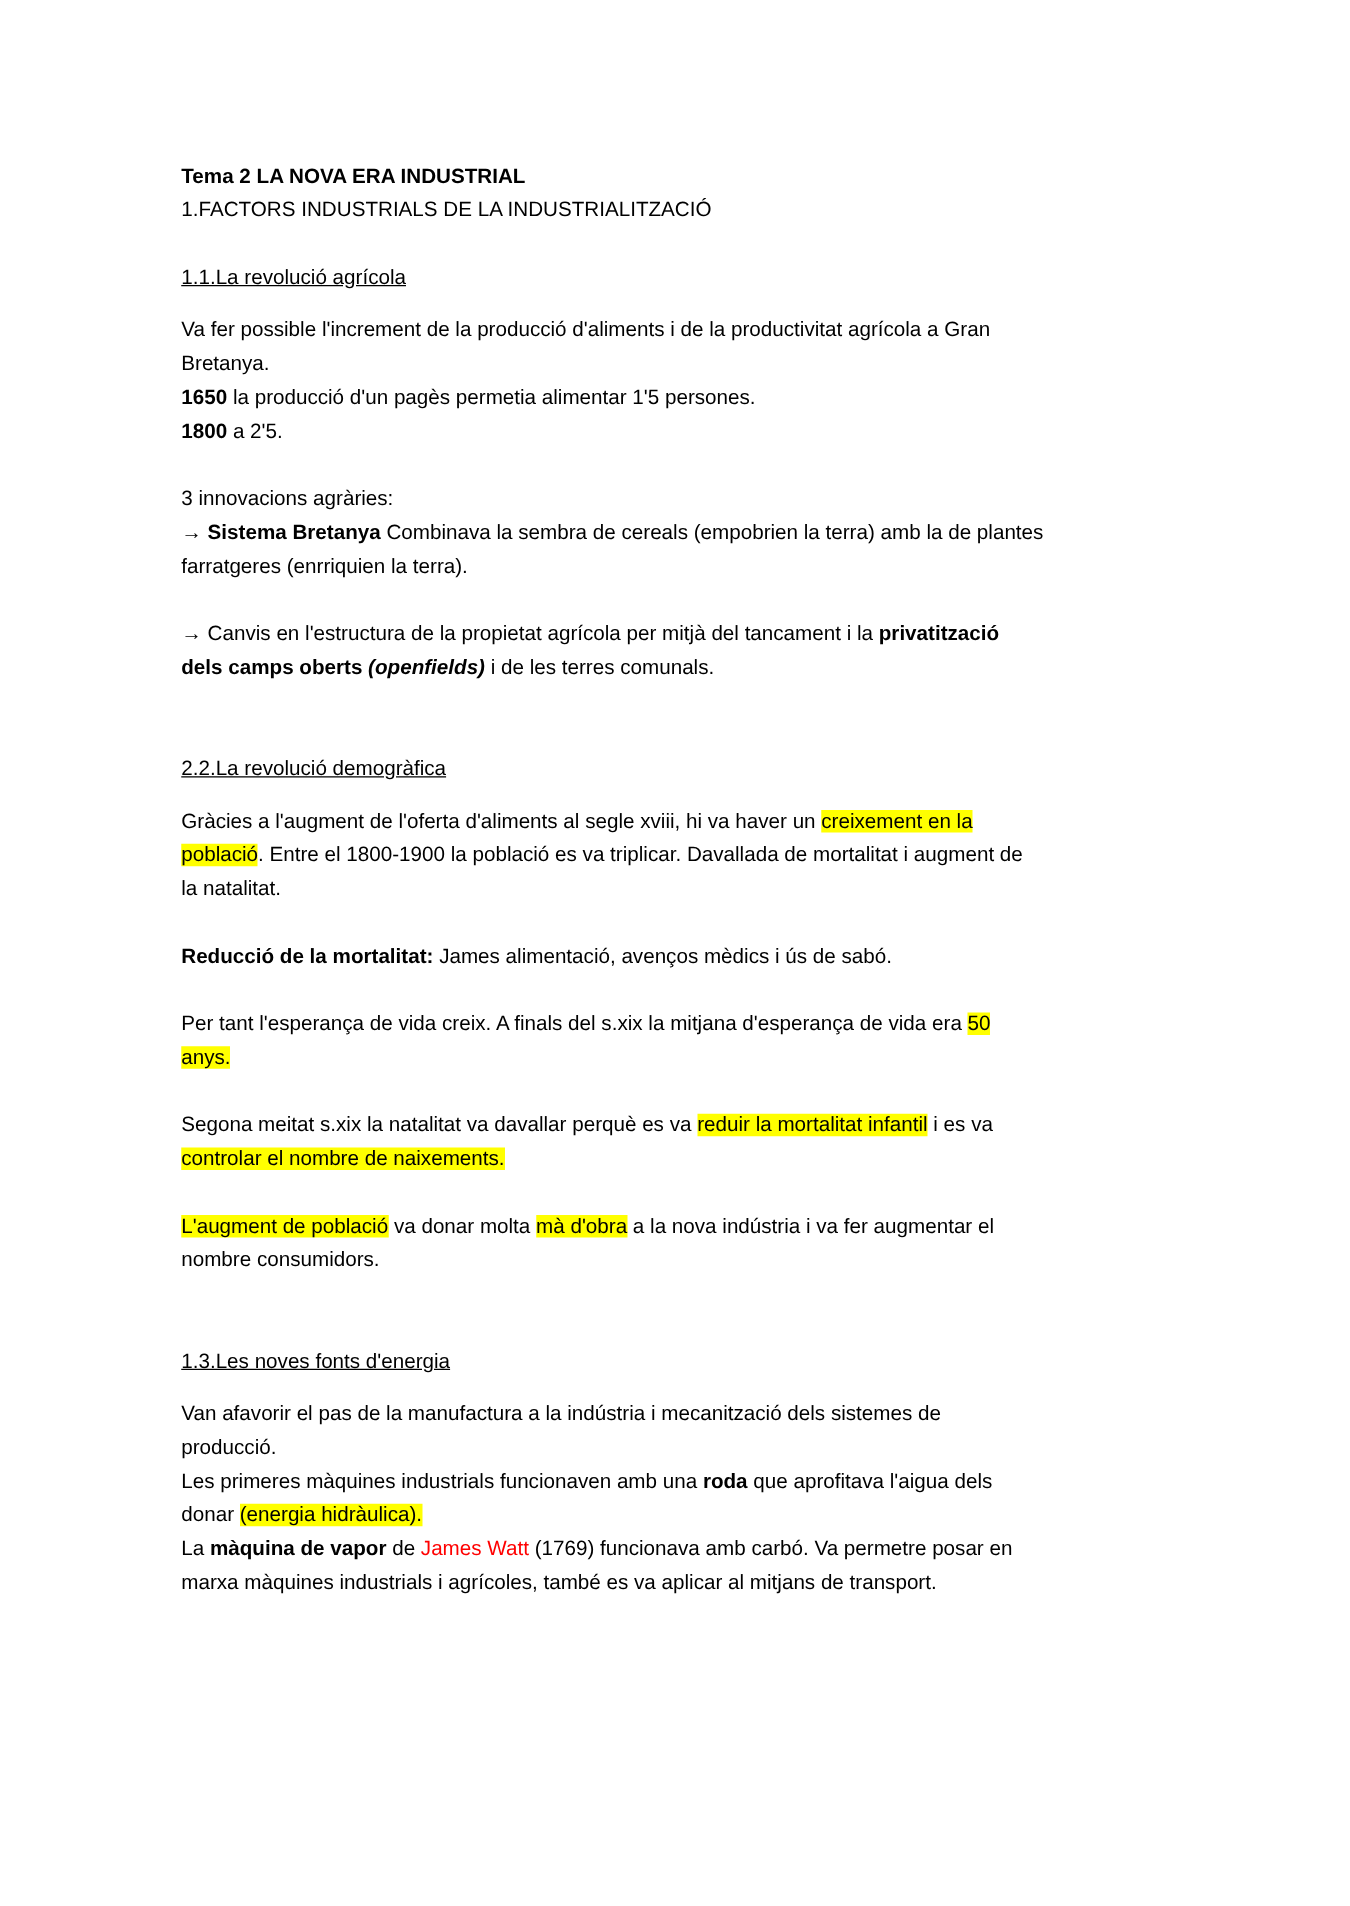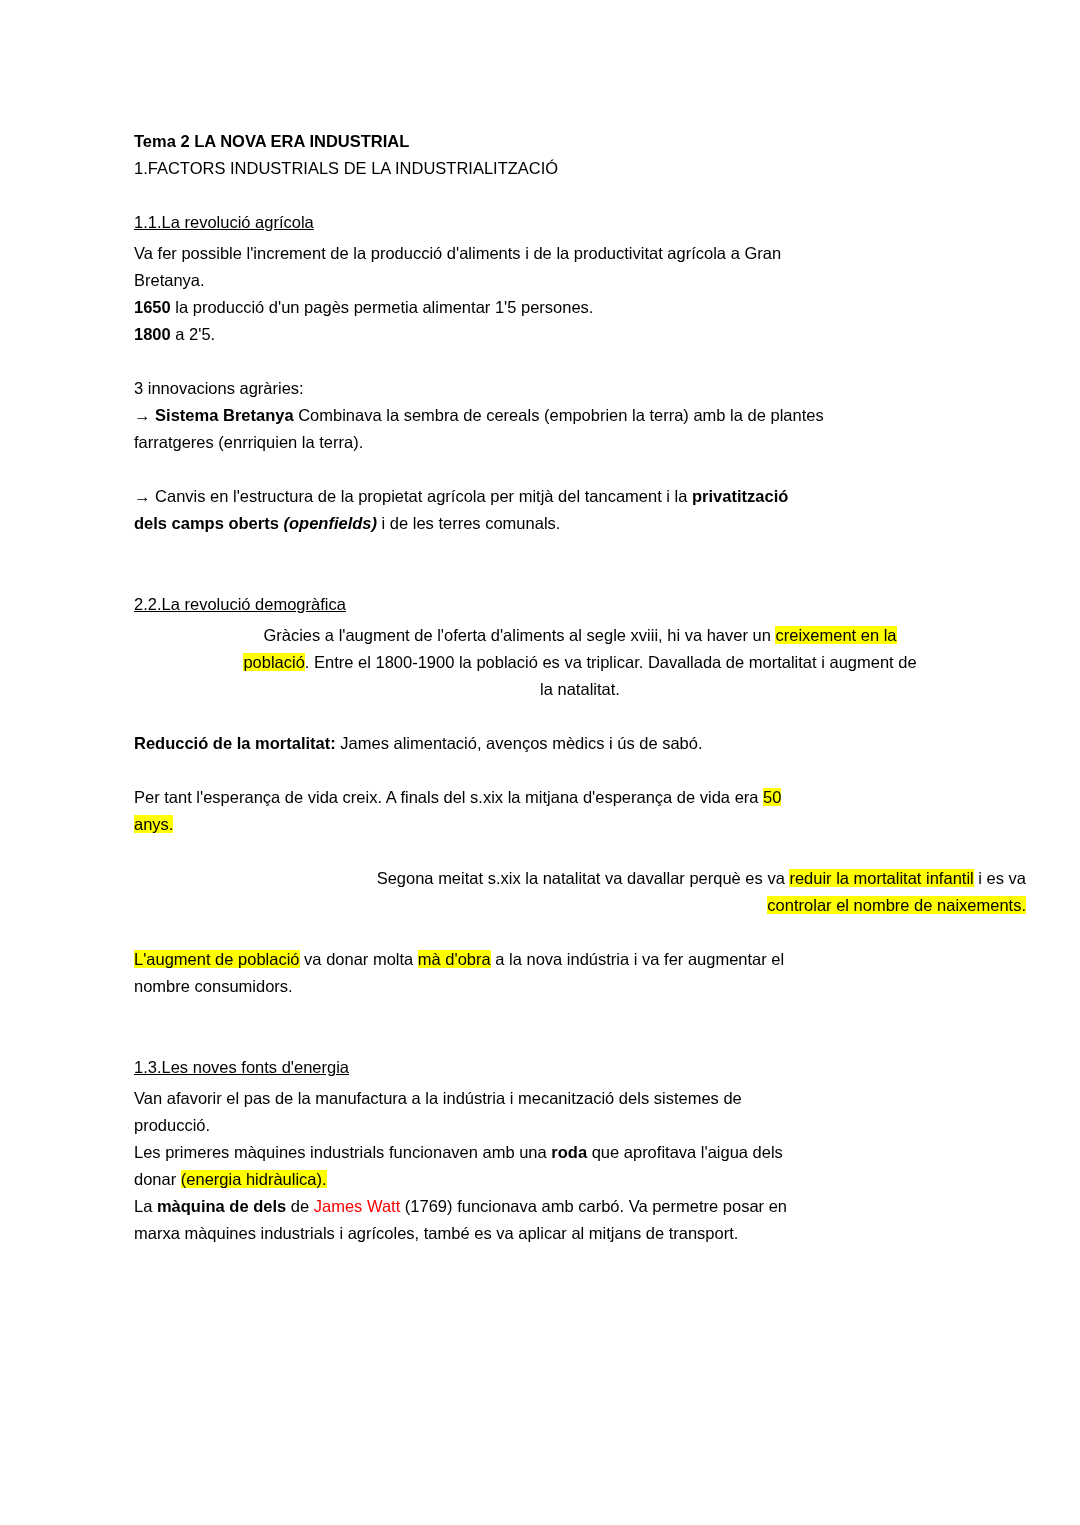--- a/index.html
+++ b/index.html
@@ -18,21 +18,21 @@
     overflow:hidden;
   }
   .doc-content{
     position:absolute;
     left:130px;
     top:128px;
     width:900px;
     font-size:16.5px;
     line-height:27px;
   }
-  .para{margin:4px;padding:0;}
+  .para{margin:15px;padding:0;}
   .line{white-space:pre;}
   .run{}
   .bold{font-weight:bold;}
   .italic{font-style:italic;}
   .underline{text-decoration:underline;}
   .highlight{background:var(--highlight);}
   .red{color:var(--red-text);text-align:center;}
 </style>
 </head>
 <body>
@@ -56,44 +56,44 @@
       <div class="line"><span class="run">→ </span><span class="run bold">Sistema Bretanya</span><span class="run"> Combinava la sembra de cereals (empobrien la terra) amb la de plantes</span></div>
       <div class="line"><span class="run">farratgeres (enrriquien la terra).</span></div>
     </div>
     <div class="para" style="margin-top: 27px;">
       <div class="line"><span class="run">→ Canvis en l'estructura de la propietat agrícola per mitjà del tancament i la </span><span class="run bold">privatització</span></div>
       <div class="line"><span class="run bold">dels camps oberts </span><span class="run bold italic">(openfields)</span><span class="run"> i de les terres comunals.</span></div>
     </div>
     <div class="para" style="margin-top: 54px;">
       <div class="line"><span class="run underline">2.2.La revolució demogràfica</span></div>
     </div>
-    <div class="para" style="margin-top: 0px; text-align: center;">
+    <div class="para" style="margin-top: 0px;">
       <div class="line"><span class="run">Gràcies a l'augment de l'oferta d'aliments al segle xviii, hi va haver un </span><span class="run highlight">creixement en la</span></div>
       <div class="line"><span class="run highlight">població</span><span class="run">. Entre el 1800-1900 la població es va triplicar. Davallada de mortalitat i augment de</span></div>
       <div class="line"><span class="run">la natalitat.</span></div>
     </div>
     <div class="para" style="margin-top: 27px;">
       <div class="line"><span class="run bold">Reducció de la mortalitat:</span><span class="run"> James alimentació, avenços mèdics i ús de sabó.</span></div>
     </div>
     <div class="para" style="margin-top: 27px;">
       <div class="line"><span class="run">Per tant l'esperança de vida creix. A finals del s.xix la mitjana d'esperança de vida era </span><span class="run highlight">50</span></div>
       <div class="line"><span class="run highlight">anys.</span></div>
     </div>
-    <div class="para" style="margin-top: 27px; text-align: right;">
+    <div class="para" style="margin-top: 27px;">
       <div class="line"><span class="run">Segona meitat s.xix la natalitat va davallar perquè es va </span><span class="run highlight">reduir la mortalitat infantil</span><span class="run"> i es va</span></div>
       <div class="line"><span class="run highlight">controlar el nombre de naixements.</span></div>
     </div>
     <div class="para" style="margin-top: 27px;">
       <div class="line"><span class="run highlight">L'augment de població</span><span class="run"> va donar molta </span><span class="run highlight">mà d'obra</span><span class="run"> a la nova indústria i va fer augmentar el</span></div>
       <div class="line"><span class="run">nombre consumidors.</span></div>
     </div>
     <div class="para" style="margin-top: 54px;">
       <div class="line"><span class="run underline">1.3.Les noves fonts d'energia</span></div>
     </div>
     <div class="para" style="margin-top: 0px;">
       <div class="line"><span class="run">Van afavorir el pas de la manufactura a la indústria i mecanització dels sistemes de</span></div>
       <div class="line"><span class="run">producció.</span></div>
       <div class="line"><span class="run">Les primeres màquines industrials funcionaven amb una </span><span class="run bold">roda</span><span class="run"> que aprofitava l'aigua dels</span></div>
       <div class="line"><span class="run">donar </span><span class="run highlight">(energia hidràulica).</span></div>
-      <div class="line"><span class="run">La </span><span class="run bold">màquina de dels</span><span class="run"> de </span><span class="run red">James Watt</span><span class="run"> (1769) funcionava amb carbó. Va permetre posar en</span></div>
+      <div class="line"><span class="run">La </span><span class="run bold">màquina de vapor</span><span class="run"> de </span><span class="run red">James Watt</span><span class="run"> (1769) funcionava amb carbó. Va permetre posar en</span></div>
       <div class="line"><span class="run">marxa màquines industrials i agrícoles, també es va aplicar al mitjans de transport.</span></div>
     </div>
   </div>
 
 </body></html>

